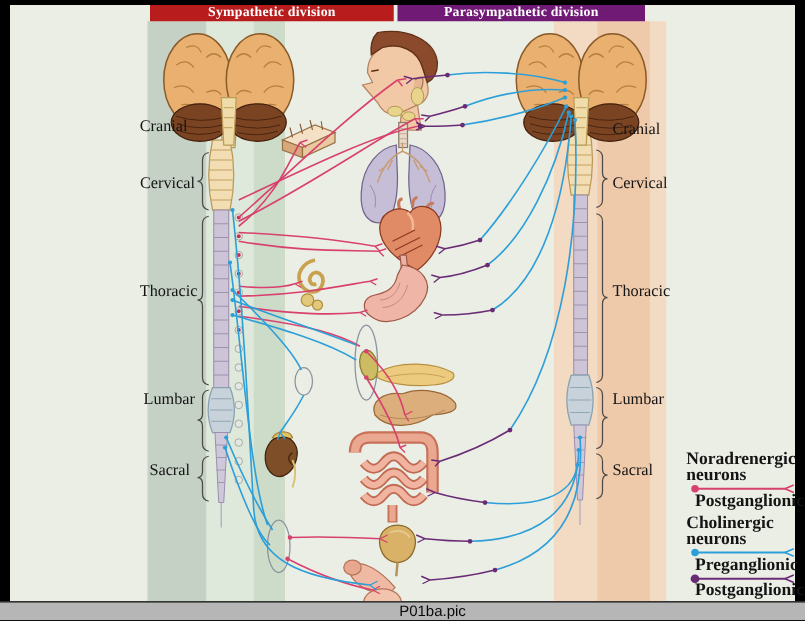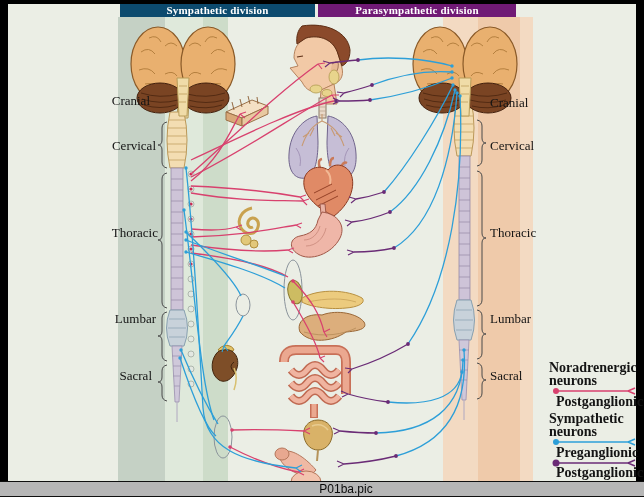--- a/index.html
+++ b/index.html
@@ -11,21 +11,21 @@
   .band{position:absolute;}
   .band-symp-base{left:118px;top:17px;width:110px;height:464px;background:#dfe9db;}
   .band-symp-dark{left:118px;top:17px;width:47px;height:464px;background:#c5d1c5;}
   .band-symp-mid{left:203px;top:17px;width:25px;height:464px;background:#cddcc9;}
   .band-para-base{left:443px;top:17px;width:90px;height:464px;background:#f3dac2;}
   .band-para-dark{left:478px;top:17px;width:42px;height:464px;background:#efcaaa;}
   .hdr{
     position:absolute;top:4px;height:13px;line-height:13px;text-align:center;
     color:#fff;font-weight:bold;font-size:11px;letter-spacing:.2px;
   }
-  .hdr-symp{left:120px;width:195px;background:#0c4a6e;}
+  .hdr-symp{left:120px;width:195px;background:#b91c1c;}
   .hdr-para{left:318px;width:198px;background:#701a75;}
   .rlabel{position:absolute;font-size:13px;color:#141414;white-space:nowrap;}
   .rlabel.left{text-align:right;}
   .legend{position:absolute;font-size:14px;color:#141414;line-height:13px;font-weight:bold;}
   .legend-title{width:94px;}
   .legend-item{white-space:nowrap;}
   svg.diagram{position:absolute;left:0;top:0;}
   .statusbar{
     position:absolute;left:0;top:481px;width:644px;height:16px;box-sizing:border-box;
     background:#b6b6b6;border-top:1px solid #101010;border-bottom:1px solid #101010;
@@ -360,21 +360,21 @@
 <div class="legend legend-title" style="left:549px;top:361px;">Noradrenergic neurons</div>
 <svg width="88" height="10" style="position:absolute;left:551px;top:386px;">
   <g color="#d8416e">
     <circle cx="5" cy="5" r="3" fill="currentColor"></circle>
     <line x1="5" y1="5" x2="78" y2="5" stroke="currentColor" stroke-width="1.6"></line>
     <path d="M77,5 L84,2 M77,5 L84,8" stroke="currentColor" stroke-width="1.4" fill="none"></path>
   </g>
 </svg>
 <div class="legend legend-item" style="left:556px;top:395px;">Postganglionic</div>
 
-<div class="legend legend-title" style="left:549px;top:412px;">Sympathetic neurons</div>
+<div class="legend legend-title" style="left:549px;top:412px;">Cholinergic neurons</div>
 <svg width="88" height="10" style="position:absolute;left:551px;top:437px;">
   <g color="#2d9fd8">
     <circle cx="5" cy="5" r="3" fill="currentColor"></circle>
     <line x1="5" y1="5" x2="78" y2="5" stroke="currentColor" stroke-width="1.6"></line>
     <path d="M77,5 L84,2 M77,5 L84,8" stroke="currentColor" stroke-width="1.4" fill="none"></path>
   </g>
 </svg>
 <div class="legend legend-item" style="left:556px;top:446px;">Preganglionic</div>
 
 <svg width="88" height="10" style="position:absolute;left:551px;top:458px;">

